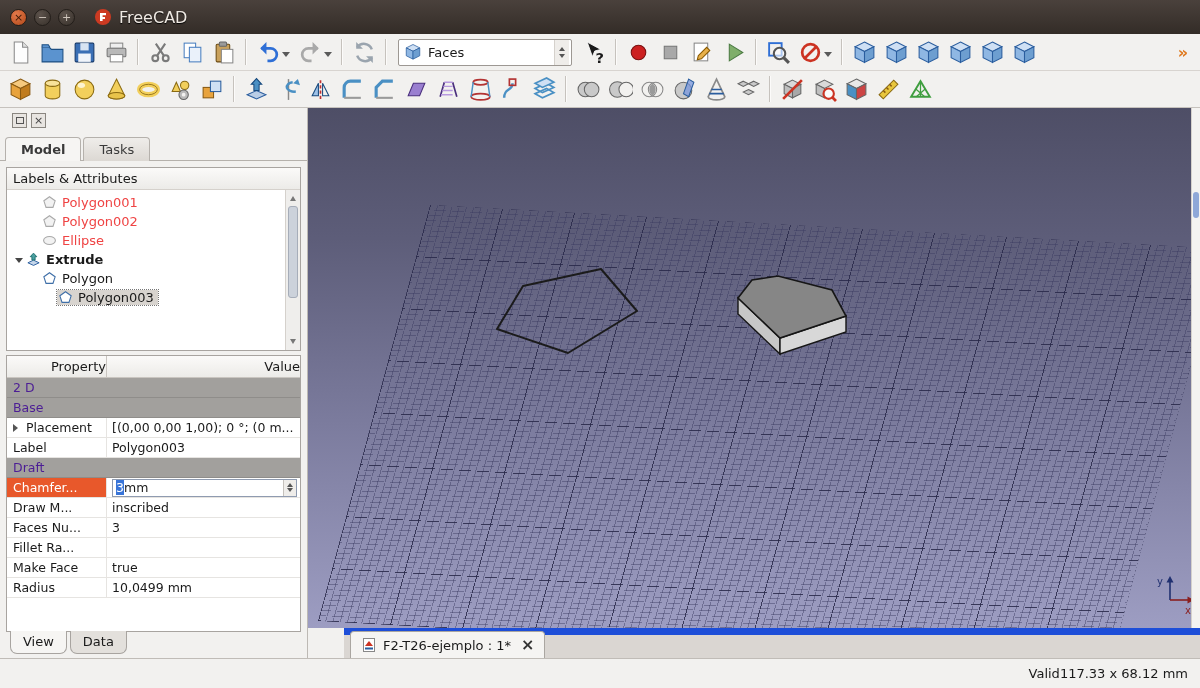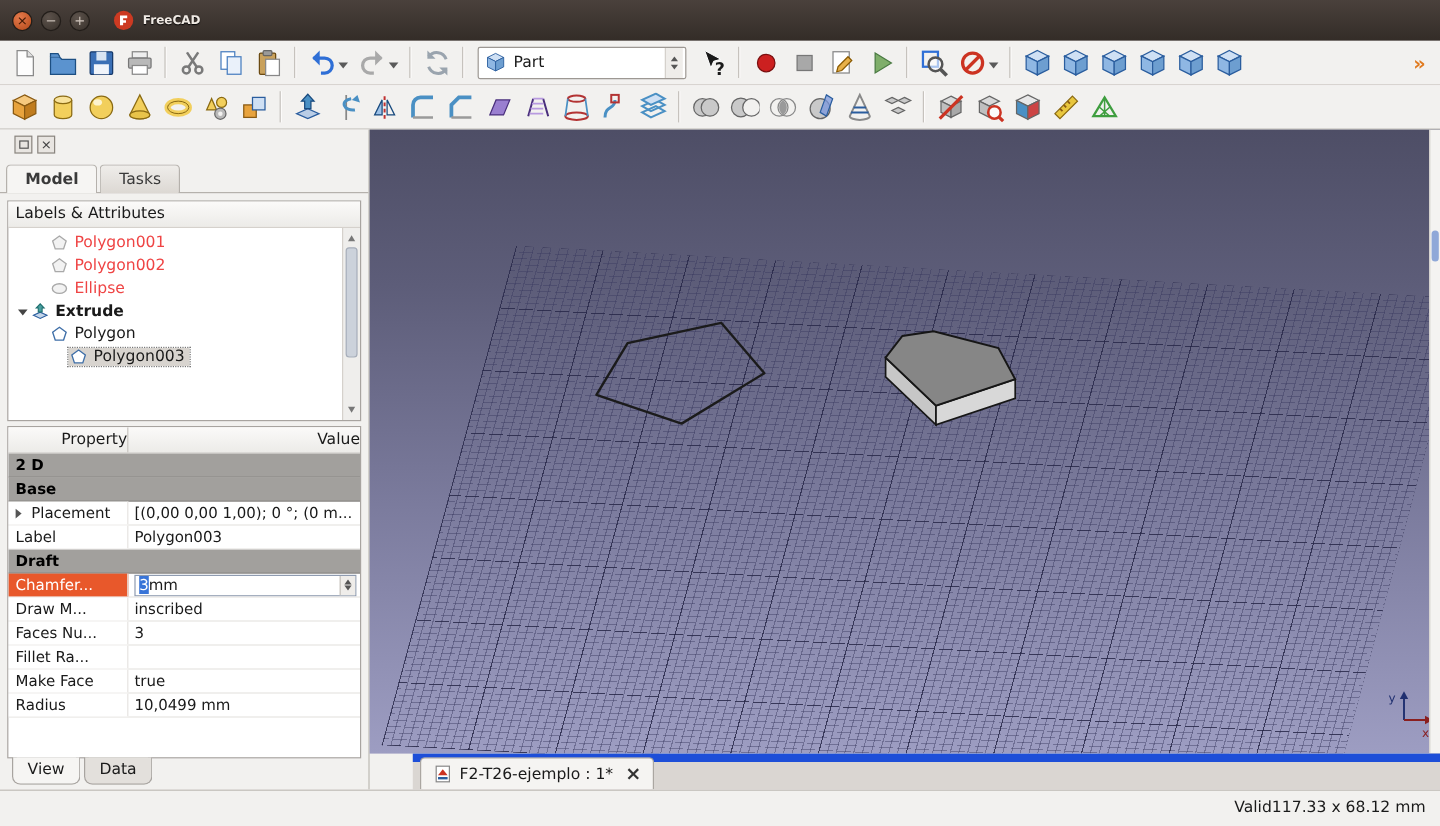--- a/index.html
+++ b/index.html
@@ -10,21 +10,21 @@
   }
   
   .titlebar { position:absolute; top:0; left:0; right:0; height:34px;
     background:linear-gradient(#4a413c,#332c27); display:flex; align-items:center;
     padding:0 10px; gap:7px; }
   .winbtn { width:17px; height:17px; border-radius:50%; display:flex; align-items:center;
     justify-content:center; font-size:11px; line-height:1; color:#cfc5bc;
     background:radial-gradient(circle at 35% 30%, #5d534c, #38312b); border:1px solid #221d19; }
   .winbtn.close { background:radial-gradient(circle at 35% 30%, #e57a4c, #b04818); color:#401a06; }
   .titlebar .logo { margin-left:12px; display:flex; }
-  .titlebar .title { color:#efe9e3; font-weight:bold; font-size:10px; text-shadow:0 1px 1px #000; }
+  .titlebar .title { color:#efe9e3; font-weight:normal; font-size:16px; text-shadow:0 1px 1px #000; }
   
   .toolbar { position:absolute; left:0; right:0; display:flex; align-items:center;
     padding:0 4px; background:#f2f1ef; border-bottom:1px solid #d8d4d0; }
   #toolbar-row1 { top:34px; height:37px; }
   #toolbar-row2 { top:71px; height:37px; border-bottom:1px solid #c6c2bd; }
   .tbico { width:32px; height:32px; display:flex; align-items:center; justify-content:center;
     flex:0 0 auto; border-radius:3px; }
   .tbico.w { width:42px; }
   .tbsep { width:2px; height:26px; border-left:1px solid #c6c2bd; border-right:1px solid #fcfbfa;
     margin:0 5px; flex:0 0 auto; }
@@ -80,21 +80,21 @@
     display:flex; flex-direction:column; overflow:hidden;text-align:right; }
   .propheader { display:flex; height:22px; background:linear-gradient(#fbfaf9,#ecebe8);
     border-bottom:1px solid #c9c5c0; }
   .phname { width:100px; padding-left:6px; line-height:21px; border-right:1px solid #c9c5c0; }
   .phvalue { flex:1; padding-left:6px; line-height:21px; }
   .prow { display:flex; height:20px; border-bottom:1px solid #e6e4e1; font-size:12.5px; align-items:stretch; }
   .prow .pname { width:100px; padding-left:6px; border-right:1px solid #e6e4e1; display:flex;
     align-items:center; gap:2px; background:#fff; white-space:nowrap; overflow:hidden; }
   .prow .pvalue { flex:1; padding-left:5px; display:flex; align-items:center; white-space:nowrap; overflow:hidden; }
   .prow.group { background:#a2a09d; border-bottom-color:#8f8d8a; }
-  .prow.group .pname { width:auto; background:transparent; border-right:none; color:#000000; font-weight:bold; }
+  .prow.group .pname { width:auto; background:transparent; border-right:none; color:#4c1d95; font-weight:normal; }
   .prow.editing .pname { background:#e8582b; color:#fff; }
   .pexp { width:0; height:0; border:4px solid transparent; border-left:5px solid #555;
     margin-right:2px; display:block; flex:0 0 auto; }
   .spinbox { display:flex; align-items:center; border:1px solid #8f9bb0; background:#fff;
     height:18px; flex:1; margin-right:3px; padding-left:3px; position:relative; }
   .spinbox .sel { background:#3874d8; color:#fff; }
   .sarrows { margin-left:auto; display:flex; flex-direction:column; border-left:1px solid #c5c1bc;
     height:100%; justify-content:space-evenly; padding:0 3px; background:#efedea; }
   .sarrows i { width:0; height:0; border:3px solid transparent; display:block; }
   .sarrows .up { border-bottom:4px solid #555; }
@@ -237,21 +237,21 @@
     </span>
     <span class="tbsep"></span>
     <span class="combo">
       <span style="display: flex;">
         <svg width="18" height="18" viewBox="0 0 24 24">
           <path d="M12 2l9 4.5L12 11 3 6.5z" fill="#cfe0f4" stroke="#2a5d9e"></path>
           <path d="M3 6.5V17l9 4.5V11z" fill="#8fb7e3" stroke="#2a5d9e"></path>
           <path d="M21 6.5V17l-9 4.5V11z" fill="#6d9ed0" stroke="#2a5d9e"></path>
         </svg>
       </span>
-      <span class="clabel">Part</span>
+      <span class="clabel">Faces</span>
       <span class="cspin">
         <i class="up"></i>
         <i class="dn"></i>
       </span>
     </span>
     <span class="tbico">
       <span style="display: flex;">
         <svg width="25" height="25" viewBox="0 0 24 24">
           <path d="M5 2l5 14 2.2-5.4L18 9z" fill="#1a1a1a" stroke="#fff" stroke-width="0.8"></path>
           <text x="13" y="22" font-size="14" font-weight="bold" fill="#1a1a1a">?</text>

